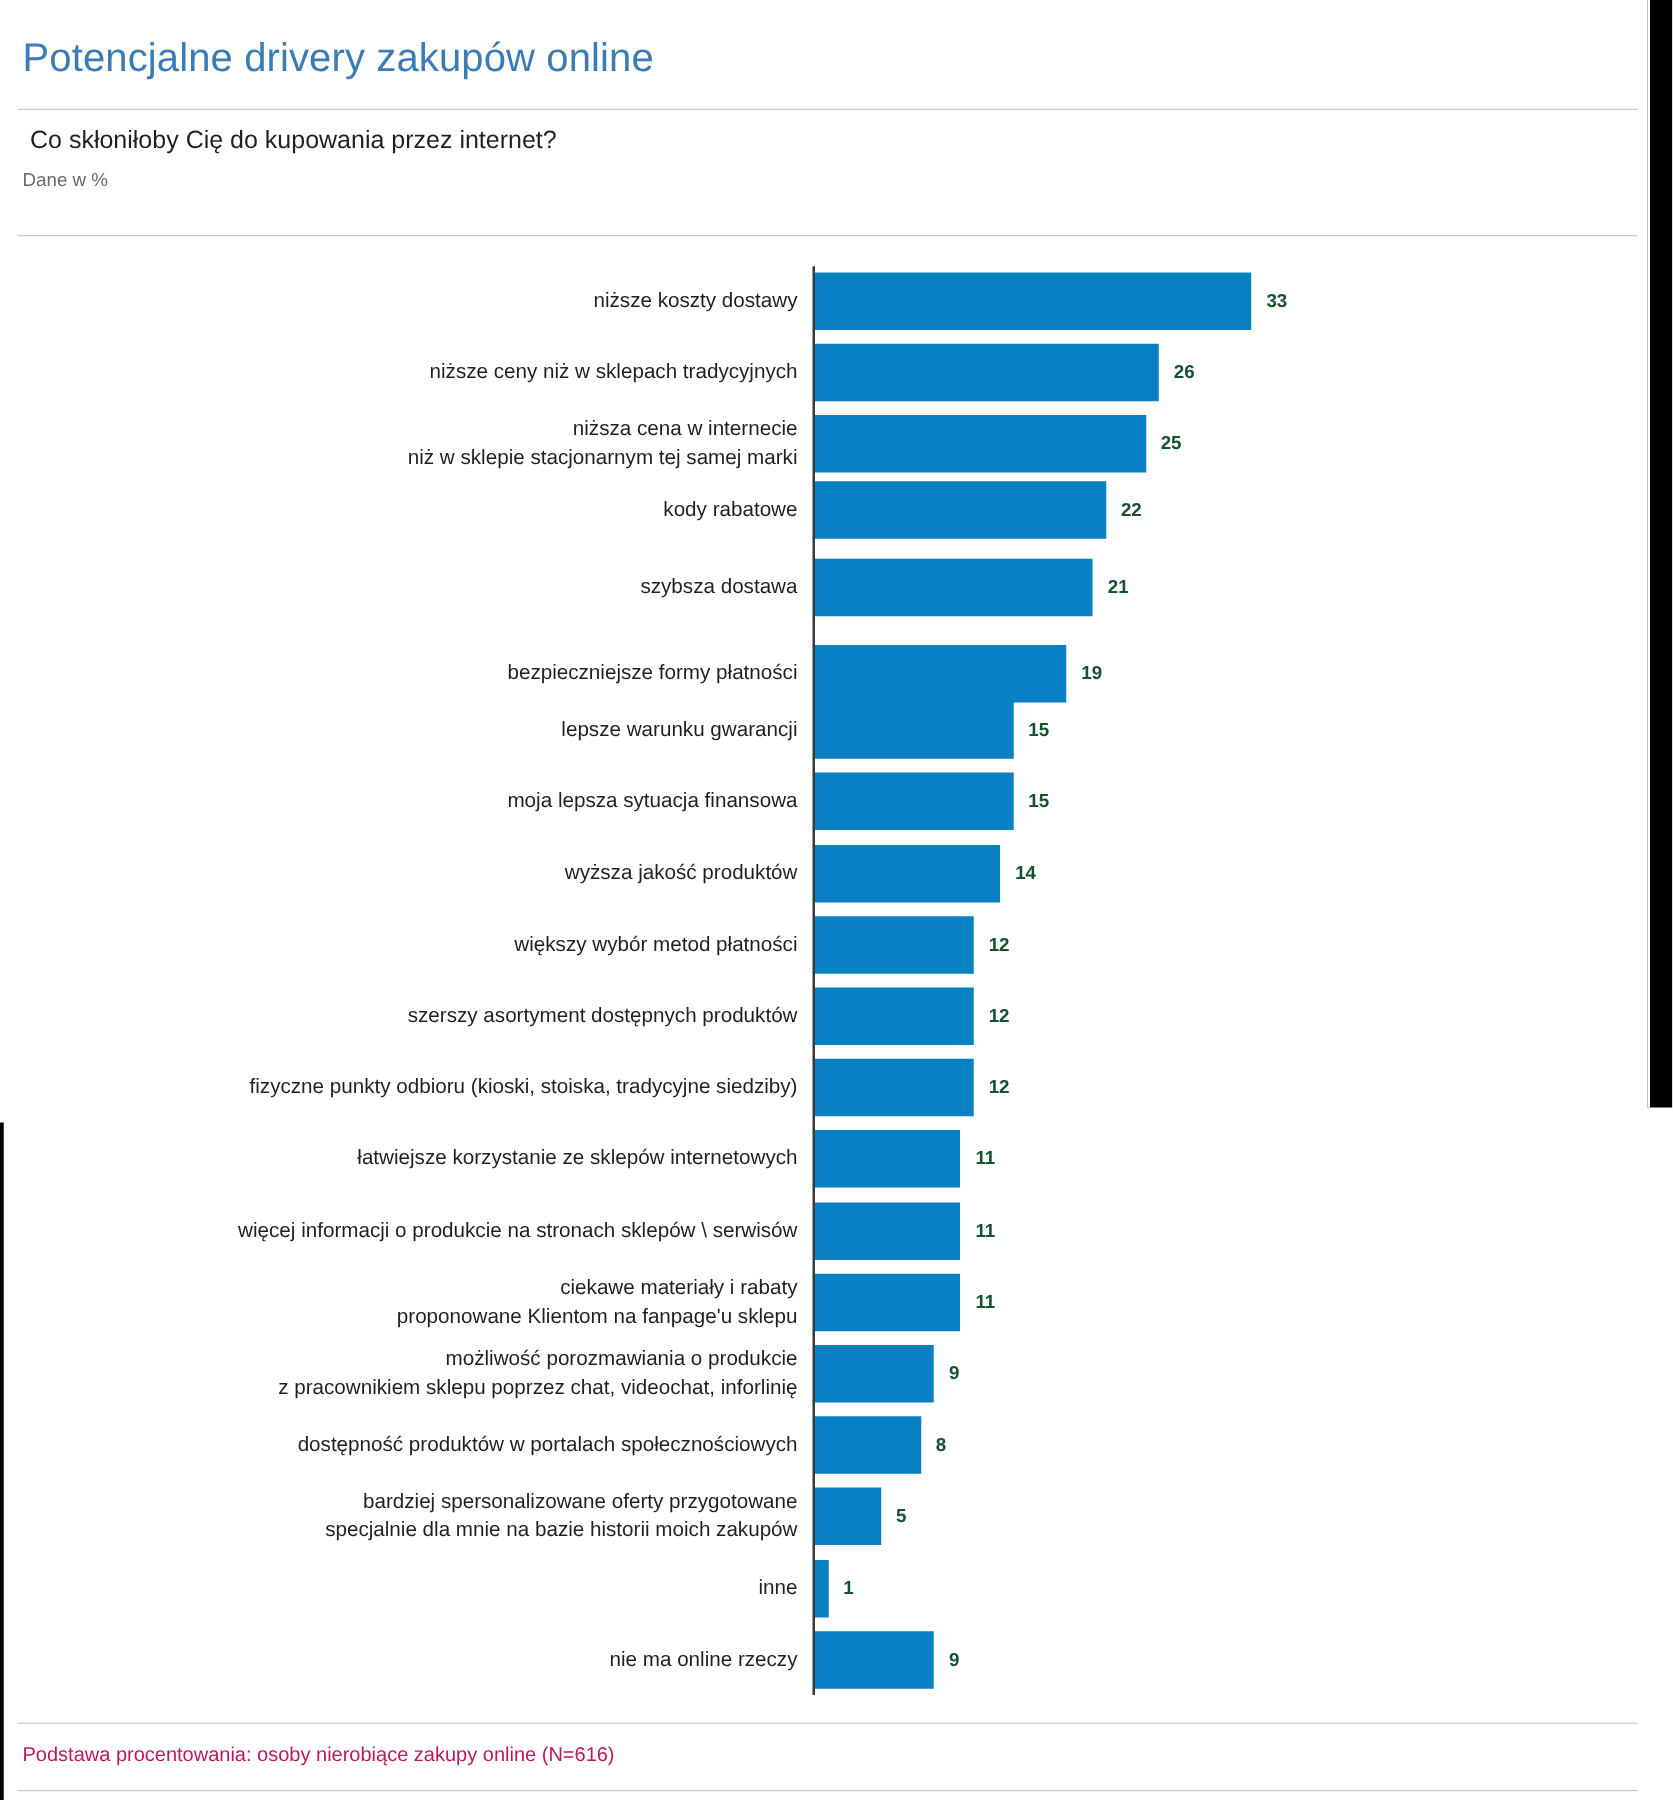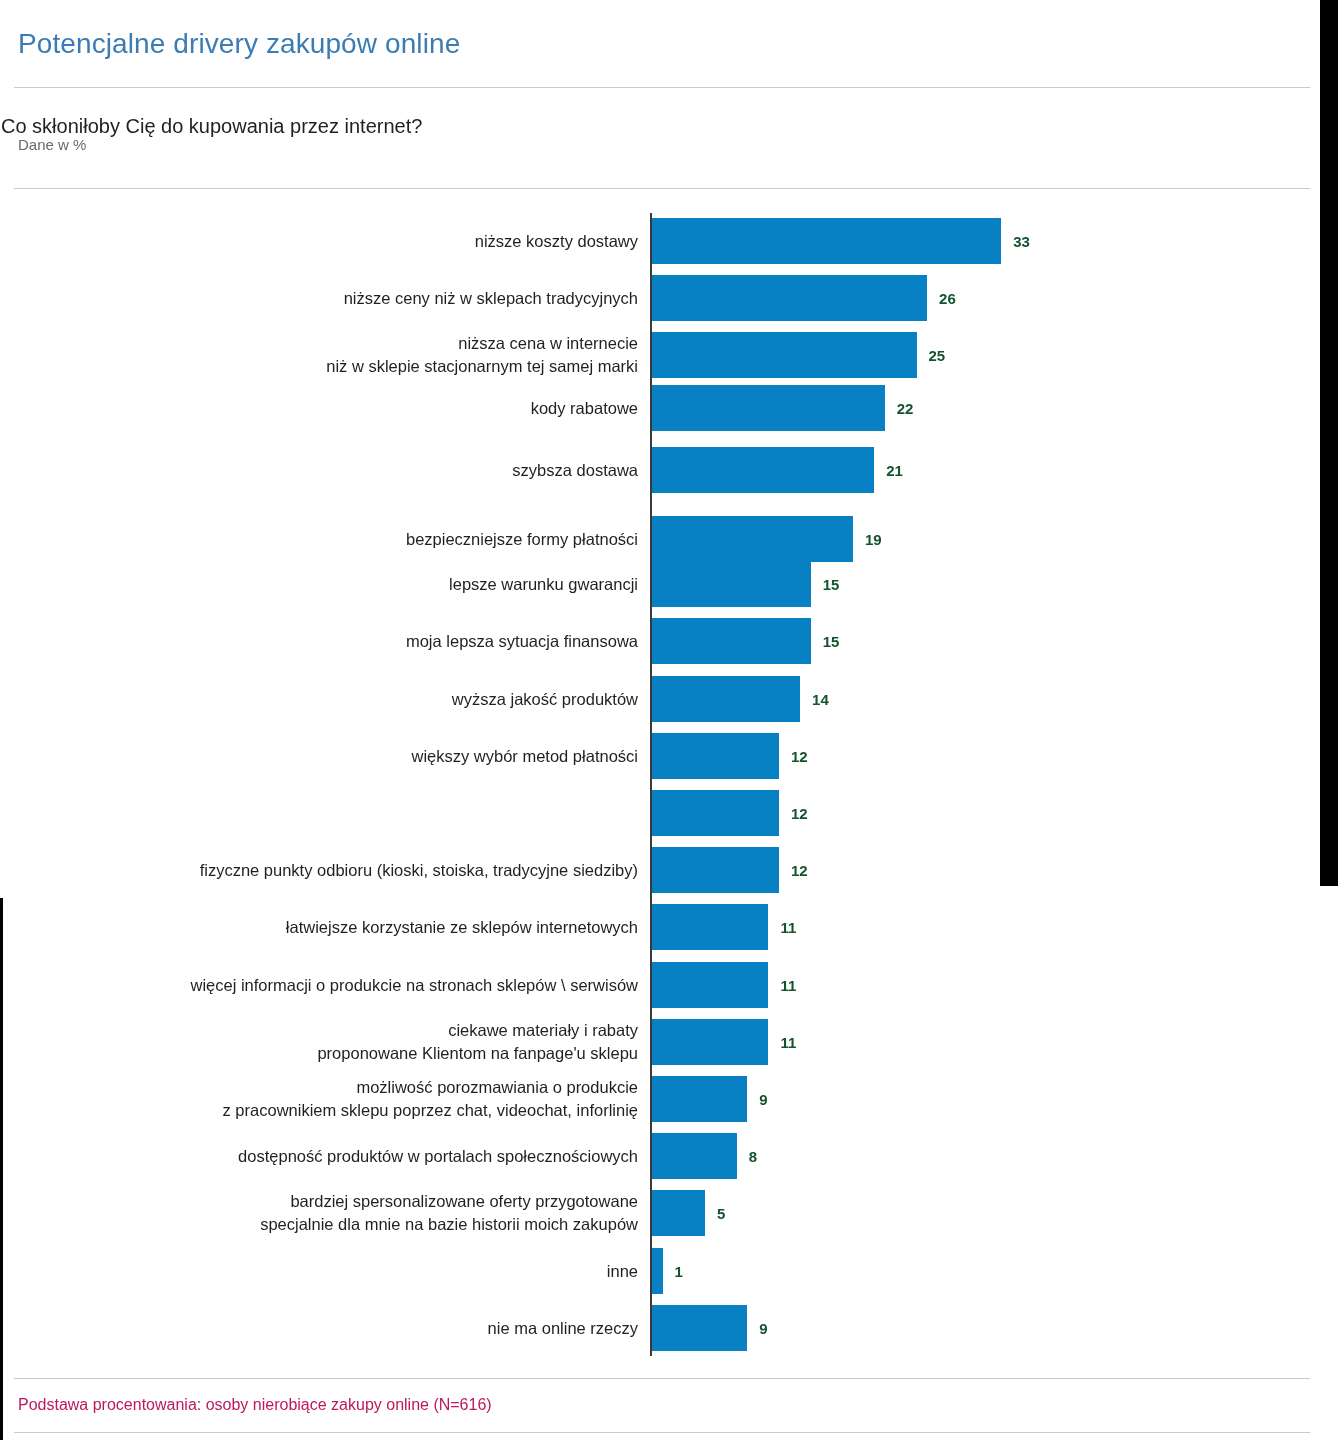--- a/index.html
+++ b/index.html
@@ -39,45 +39,44 @@
     width: 3px;
     height: 542px;
     background: #000000;
   }
 
   
   .deck-title {
     position: absolute;
     top: 28px;
     left: 18px;
-    font-size: 28px;
+    font-size: 32px;
     color: #3c7cb4;
     letter-spacing: 0.1px;
     white-space: nowrap;
   }
   .rule {
     position: absolute;
     left: 14px;
     width: 1296px;
     height: 1px;
     background: #c9c9c9;
   }
   .rule-1 { top: 87px; }
   .rule-2 { top: 188px; }
   .rule-3 { top: 1378px; }
   .rule-4 { top: 1432px; }
 
   .chart-question {
     position: absolute;
     top: 101px;
-    left: 1px;
+    left: 24px;
     font-size: 20px;
     color: #231f20;
     white-space: nowrap;
-    margin-top: 14px;
   }
   .chart-units {
     position: absolute;
     top: 136px;
     left: 18px;
     font-size: 15px;
     color: #6a6a6a;
     white-space: nowrap;
   }
 
@@ -205,20 +204,21 @@
         <div class="cat-label">wyższa jakość produktów</div>
         <div class="bar" style="width: 148.12px; background: rgb(8, 128, 196);"></div>
         <div class="bar-value" style="left: 812.12px;">14</div>
       </div>
       <div class="row" style="top: 514.8px;">
         <div class="cat-label">większy wybór metod płatności</div>
         <div class="bar" style="width: 126.96px; background: rgb(8, 128, 196);"></div>
         <div class="bar-value" style="left: 790.96px;">12</div>
       </div>
       <div class="row" style="top: 572px;">
+        <div class="cat-label">szerszy asortyment dostępnych produktów</div>
         <div class="bar" style="width: 126.96px; background: rgb(8, 128, 196);"></div>
         <div class="bar-value" style="left: 790.96px;">12</div>
       </div>
       <div class="row" style="top: 629.2px;">
         <div class="cat-label">fizyczne punkty odbioru (kioski, stoiska, tradycyjne siedziby)</div>
         <div class="bar" style="width: 126.96px; background: rgb(8, 128, 196);"></div>
         <div class="bar-value" style="left: 790.96px;">12</div>
       </div>
       <div class="row" style="top: 686.4px;">
         <div class="cat-label">łatwiejsze korzystanie ze sklepów internetowych</div>

